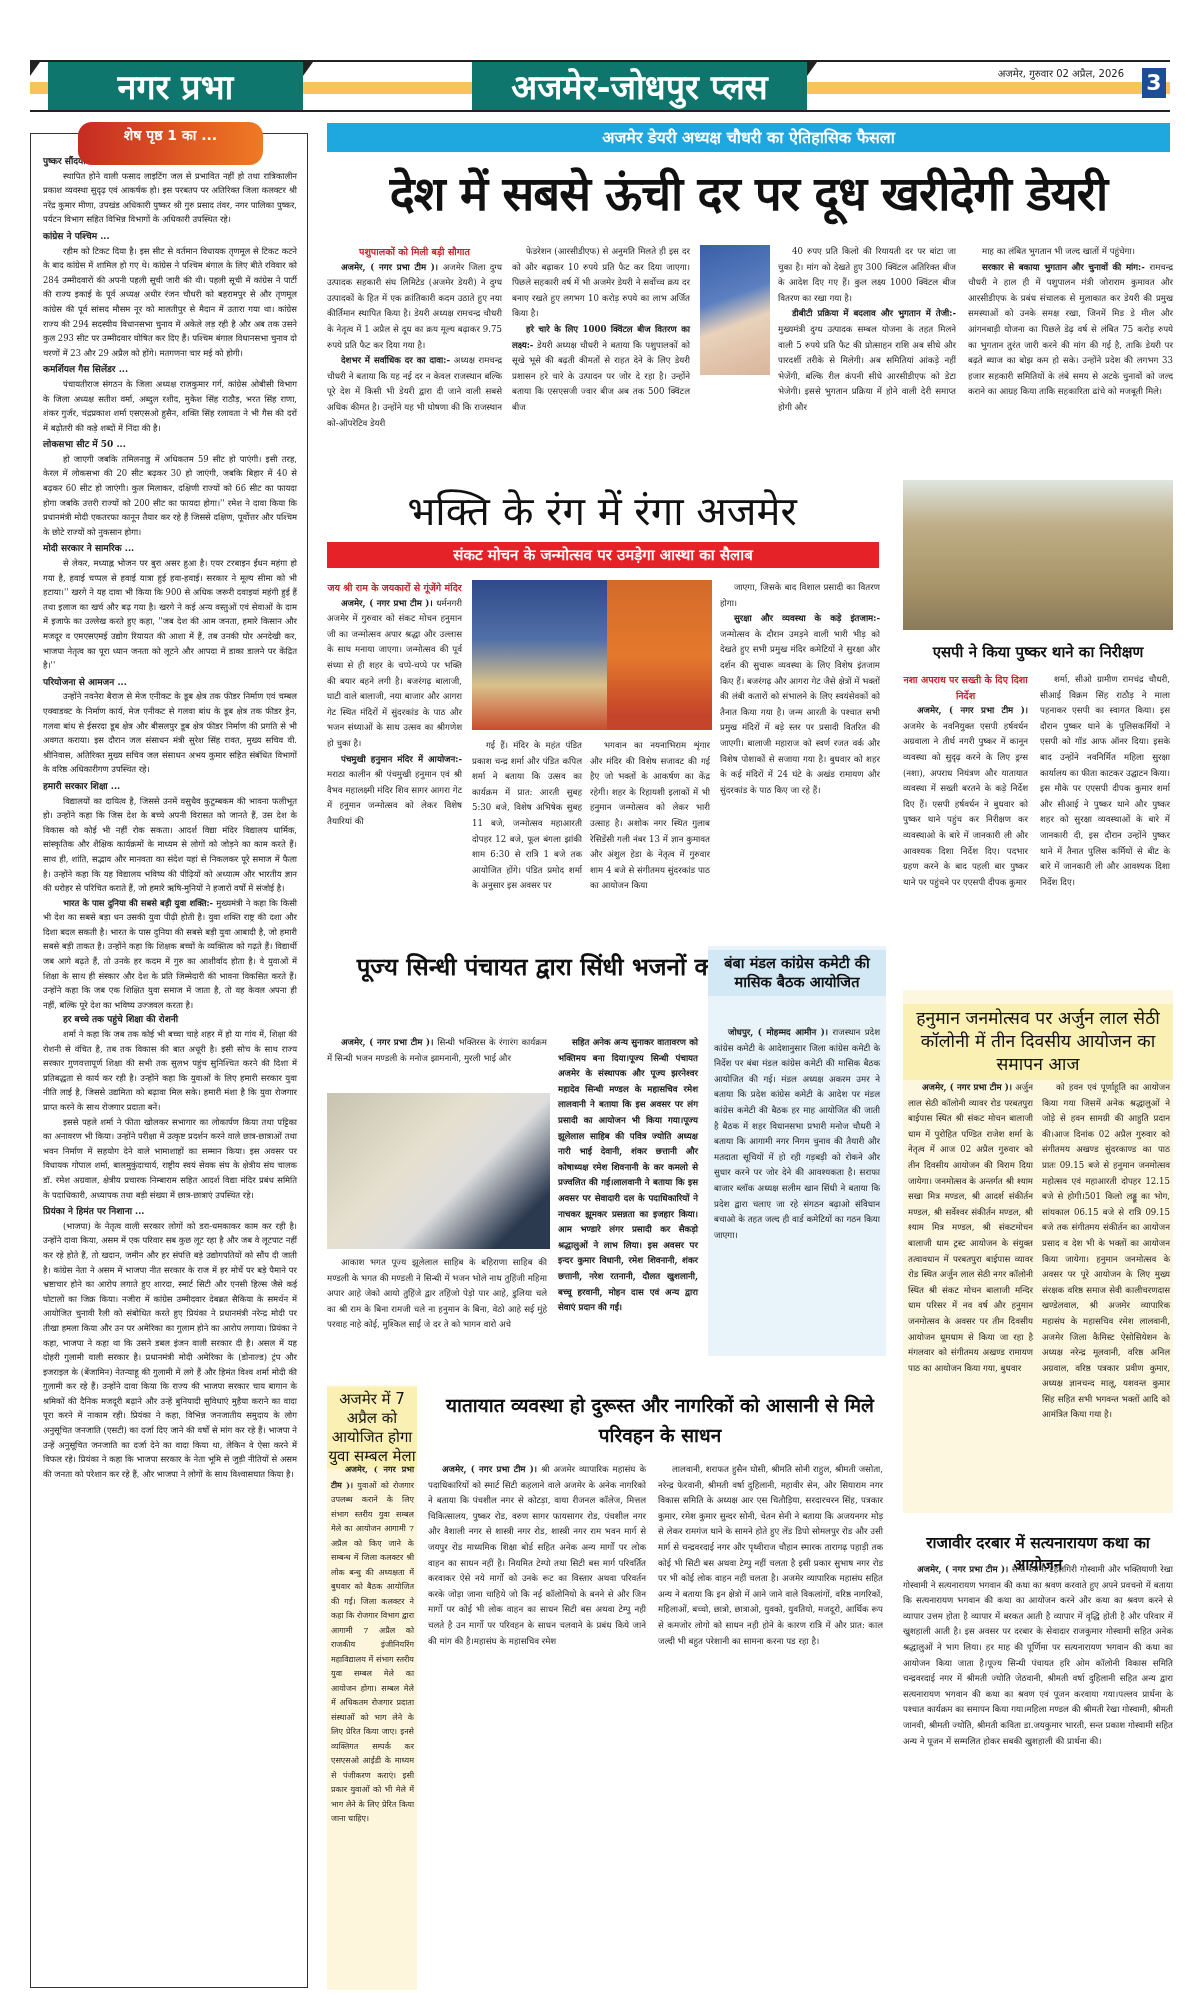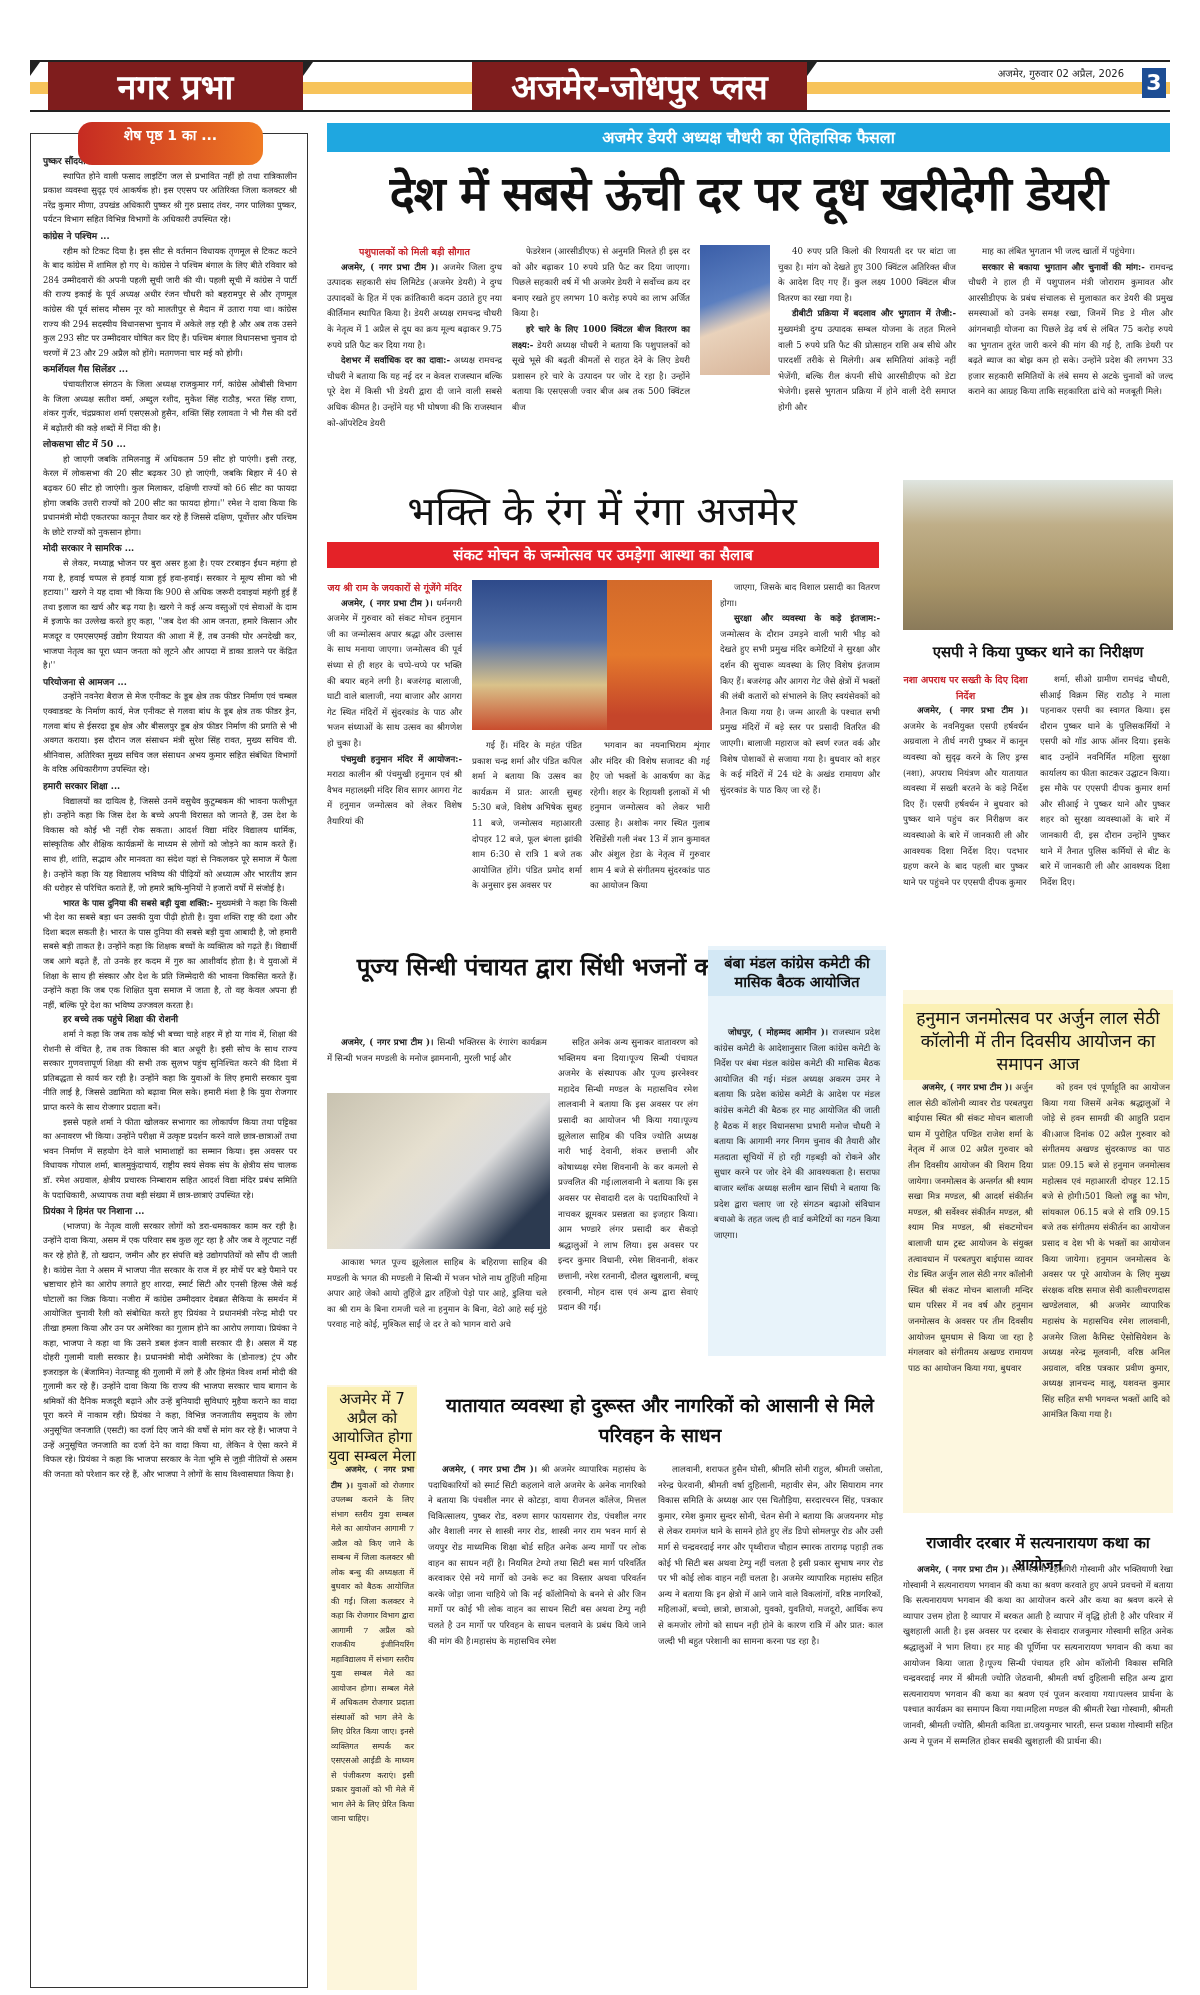--- a/index.html
+++ b/index.html
@@ -4,21 +4,21 @@
 <style>
   * { box-sizing: border-box; margin: 0; padding: 0; }
   html, body { width: 1200px; height: 1995px; background: #fff; overflow: hidden; }
   body { font-family: "DejaVu Serif", serif; color: #222; position: relative; }
   .abs { position: absolute; }
   p { text-align: justify; }
 
   
   .masthead { left: 30px; top: 60px; width: 1140px; height: 52px; border-top: 2px solid #222; border-bottom: 2px solid #222; }
   .mast-stripe { position: absolute; left: 0; right: 0; top: 20px; height: 12px; background: #f7c35a; }
-  .mast-box { position: absolute; top: 0; height: 48px; background: #7f1d1d; color: #fff; font-family: "DejaVu Sans", sans-serif; font-weight: bold; display: flex; align-items: center; justify-content: center; }
+  .mast-box { position: absolute; top: 0; height: 48px; background: #0f766e; color: #fff; font-family: "DejaVu Sans", sans-serif; font-weight: bold; display: flex; align-items: center; justify-content: center; }
   .mast-left { left: 18px; width: 255px; font-size: 34px; }
   .mast-center { left: 442px; width: 335px; font-size: 34px; }
   .mast-tri-l { position:absolute; top:0; width:0; height:0; border-top: 14px solid #222; border-right: 10px solid transparent; }
   .mast-date { position: absolute; right: 46px; top: 4px; font-size: 10px; color: #222; font-family: "DejaVu Sans", sans-serif; }
   .mast-page { position: absolute; right: 4px; top: 6px; width: 24px; height: 30px; background: #1d4d94; color: #fff; font-weight: bold; font-size: 22px; text-align: center; line-height: 30px; font-family: "DejaVu Sans", sans-serif; }
 
   
   .left-col { left: 30px; top: 133px; width: 278px; height: 1855px; border: 1.5px solid #333; padding: 18px 10px 8px 12px; font-size: 8.4px; line-height: 14.6px; }
   .shesh { left: 78px; top: 122px; width: 185px; height: 43px; border-radius: 14px; background: linear-gradient(90deg,#c62b22,#ef7a23); color: #fff; font-weight: bold; font-family: "DejaVu Sans", sans-serif; font-size: 14px; text-align: center; line-height: 26px; }
   .left-col h4 { font-size: 9px; font-weight: bold; margin-top: 2px; }
@@ -69,21 +69,21 @@
   <div class="mast-box mast-left">नगर प्रभा</div>
   <div class="mast-tri-l" style="left:273px;"></div>
   <div class="mast-box mast-center">अजमेर-जोधपुर प्लस</div>
   <div class="mast-tri-l" style="left:777px;"></div>
   <div class="mast-date">अजमेर, गुरुवार 02 अप्रैल, 2026</div>
   <div class="mast-page">3</div>
 </div>
 
 <div class="abs left-col" id="leftcol">
     <h4>पुष्कर सौंदर्यीकरण ...</h4>
-    <p>स्थापित होने वाली फसाद लाइटिंग जल से प्रभावित नहीं हो तथा रात्रिकालीन प्रकाश व्यवस्था सुदृढ़ एवं आकर्षक हो। इस एएसप पर अतिरिक्त जिला कलक्टर श्री नरेंद्र कुमार मीणा, उपखंड अधिकारी पुष्कर श्री गुरु प्रसाद तंवर, नगर पालिका पुष्कर, पर्यटन विभाग सहित विभिन्न विभागों के अधिकारी उपस्थित रहे।</p>
+    <p>स्थापित होने वाली फसाद लाइटिंग जल से प्रभावित नहीं हो तथा रात्रिकालीन प्रकाश व्यवस्था सुदृढ़ एवं आकर्षक हो। इस परबतप पर अतिरिक्त जिला कलक्टर श्री नरेंद्र कुमार मीणा, उपखंड अधिकारी पुष्कर श्री गुरु प्रसाद तंवर, नगर पालिका पुष्कर, पर्यटन विभाग सहित विभिन्न विभागों के अधिकारी उपस्थित रहे।</p>
     <h4>कांग्रेस ने पश्चिम ...</h4>
     <p>रहीम को टिकट दिया है। इस सीट से वर्तमान विधायक तृणमूल से टिकट कटने के बाद कांग्रेस में शामिल हो गए थे। कांग्रेस ने पश्चिम बंगाल के लिए बीते रविवार को 284 उम्मीदवारों की अपनी पहली सूची जारी की थी। पहली सूची में कांग्रेस ने पार्टी की राज्य इकाई के पूर्व अध्यक्ष अधीर रंजन चौधरी को बहरामपुर से और तृणमूल कांग्रेस की पूर्व सांसद मौसम नूर को मालतीपुर से मैदान में उतारा गया था। कांग्रेस राज्य की 294 सदस्यीय विधानसभा चुनाव में अकेले लड़ रही है और अब तक उसने कुल 293 सीट पर उम्मीदवार घोषित कर दिए हैं। पश्चिम बंगाल विधानसभा चुनाव दो चरणों में 23 और 29 अप्रैल को होंगे। मतगणना चार मई को होगी।</p>
     <h4>कमर्शियल गैस सिलेंडर ...</h4>
     <p>पंचायतीराज संगठन के जिला अध्यक्ष राजकुमार गर्ग, कांग्रेस ओबीसी विभाग के जिला अध्यक्ष सतीश वर्मा, अब्दुल रशीद, मुकेश सिंह राठौड़, भरत सिंह राणा, शंकर गुर्जर, चंद्रप्रकाश शर्मा एसएसओ हुसैन, शक्ति सिंह रलावता ने भी गैस की दरों में बढ़ोतरी की कड़े शब्दों में निंदा की है।</p>
     <h4>लोकसभा सीट में 50 ...</h4>
     <p>हो जाएगी जबकि तमिलनाडु में अधिकतम 59 सीट हो पाएंगी। इसी तरह, केरल में लोकसभा की 20 सीट बढ़कर 30 हो जाएंगी, जबकि बिहार में 40 से बढ़कर 60 सीट हो जाएंगी। कुल मिलाकर, दक्षिणी राज्यों को 66 सीट का फायदा होगा जबकि उत्तरी राज्यों को 200 सीट का फायदा होगा।'' रमेश ने दावा किया कि प्रधानमंत्री मोदी एकतरफा कानून तैयार कर रहे हैं जिससे दक्षिण, पूर्वोत्तर और पश्चिम के छोटे राज्यों को नुकसान होगा।</p>
     <h4>मोदी सरकार ने सामरिक ...</h4>
     <p>से लेकर, मध्याह्न भोजन पर बुरा असर हुआ है। एयर टरबाइन ईंधन महंगा हो गया है, हवाई चप्पल से हवाई यात्रा हुई हवा-हवाई। सरकार ने मूल्य सीमा को भी हटाया।'' खरगे ने यह दावा भी किया कि 900 से अधिक जरूरी दवाइयां महंगी हुई हैं तथा इलाज का खर्च और बढ़ गया है। खरगे ने कई अन्य वस्तुओं एवं सेवाओं के दाम में इजाफे का उल्लेख करते हुए कहा, ''जब देश की आम जनता, हमारे किसान और मजदूर व एमएसएमई उद्योग रियायत की आशा में हैं, तब उनकी घोर अनदेखी कर, भाजपा नेतृत्व का पूरा ध्यान जनता को लूटने और आपदा में डाका डालने पर केंद्रित है।''</p>
     <h4>परियोजना से आमजन ...</h4>
     <p>उन्होंने नवनेरा बैराज से मेज एनीकट के डूब क्षेत्र तक फीडर निर्माण एवं चम्बल एक्वाडक्ट के निर्माण कार्य, मेज एनीकट से गलवा बांध के डूब क्षेत्र तक फीडर ड्रेन, गलवा बांध से ईसरदा डूब क्षेत्र और बीसलपुर डूब क्षेत्र फीडर निर्माण की प्रगति से भी अवगत कराया। इस दौरान जल संसाधन मंत्री सुरेश सिंह रावत, मुख्य सचिव वी. श्रीनिवास, अतिरिक्त मुख्य सचिव जल संसाधन अभय कुमार सहित संबंधित विभागों के वरिष्ठ अधिकारीगण उपस्थित रहे।</p>
@@ -176,21 +176,21 @@
   <div>
       <p><span class="b">अजमेर, ( नगर प्रभा टीम )। </span>सिन्धी भक्तिरस के रंगारंग कार्यक्रम में सिन्धी भजन मण्डली के मनोज झामनानी, मुरली भाई और</p>
     </div>
 </div>
 <div class="abs photo sindhi-photo"></div>
 <div class="abs col" style="left:327px; top:1255px; width:220px;">
   <div>
       <p>आकाश भगत पूज्य झूलेलाल साहिब के बहिराणा साहिब की मण्डली के भगत की मण्डली ने सिन्धी में भजन भोले नाथ तुहिंजी महिमा अपार आहे जेको आयो तुहिंजे द्वार तहिंजो पेड़ो पार आहे, डुलिया चले का श्री राम के बिना रामजी चले ना हनुमान के बिना, वेठो आहे सई मुंहे परवाह नाहे कोई, मुश्किल साईं जे दर ते को भागन वारो अचे</p>
     </div>
 </div>
-<div class="abs col" style="left:558px; top:1035px; width:140px;">
+<div class="abs col" style="left:558px; top:1035px; width:140px;font-weight:bold;">
   <div>
       <p>सहित अनेक अन्य सुनाकर वातावरण को भक्तिमय बना दिया।पूज्य सिन्धी पंचायत अजमेर के संस्थापक और पूज्य झरनेश्वर महादेव सिन्धी मण्डल के महासचिव रमेश लालवानी ने बताया कि इस अवसर पर लंग प्रसादी का आयोजन भी किया गया।पूज्य झूलेलाल साहिब की पवित्र ज्योति अध्यक्ष नारी भाई देवानी, शंकर छत्तानी और कोषाध्यक्ष रमेश शिवनानी के कर कमलो से प्रज्वलित की गई।लालवानी ने बताया कि इस अवसर पर सेवादारी दल के पदाधिकारियों ने नाचकर झूमकर प्रसन्नता का इजहार किया। आम भण्डारे लंगर प्रसादी कर सैकड़ो श्रद्धालुओं ने लाभ लिया। इस अवसर पर इन्दर कुमार विधानी, रमेश शिवनानी, शंकर छत्तानी, नरेश रतनानी, दौलत खुशलानी, बच्चू हरवानी, मोहन दास एवं अन्य द्वारा सेवाएं प्रदान की गईं।</p>
     </div>
 </div>
 
 <div class="abs box-blue"></div>
 <div class="abs box-blue-head">बंबा मंडल कांग्रेस कमेटी की मासिक बैठक आयोजित</div>
 <div class="abs col" style="left:714px; top:1025px; width:166px;">
   <div>
       <p><span class="b">जोधपुर, ( मोहम्मद आमीन )। </span>राजस्थान प्रदेश कांग्रेस कमेटी के आदेशानुसार जिला कांग्रेस कमेटी के निर्देश पर बंबा मंडल कांग्रेस कमेटी की मासिक बैठक आयोजित की गई। मंडल अध्यक्ष अकरम उमर ने बताया कि प्रदेश कांग्रेस कमेटी के आदेश पर मंडल कांग्रेस कमेटी की बैठक हर माह आयोजित की जाती है बैठक में शहर विधानसभा प्रभारी मनोज चौधरी ने बताया कि आगामी नगर निगम चुनाव की तैयारी और मतदाता सूचियों में हो रही गड़बड़ी को रोकने और सुधार करने पर जोर देने की आवश्यकता है। सराफा बाजार ब्लॉक अध्यक्ष सलीम खान सिंधी ने बताया कि प्रदेश द्वारा चलाए जा रहे संगठन बढ़ाओ संविधान बचाओ के तहत जल्द ही वार्ड कमेटियों का गठन किया जाएगा।</p>

